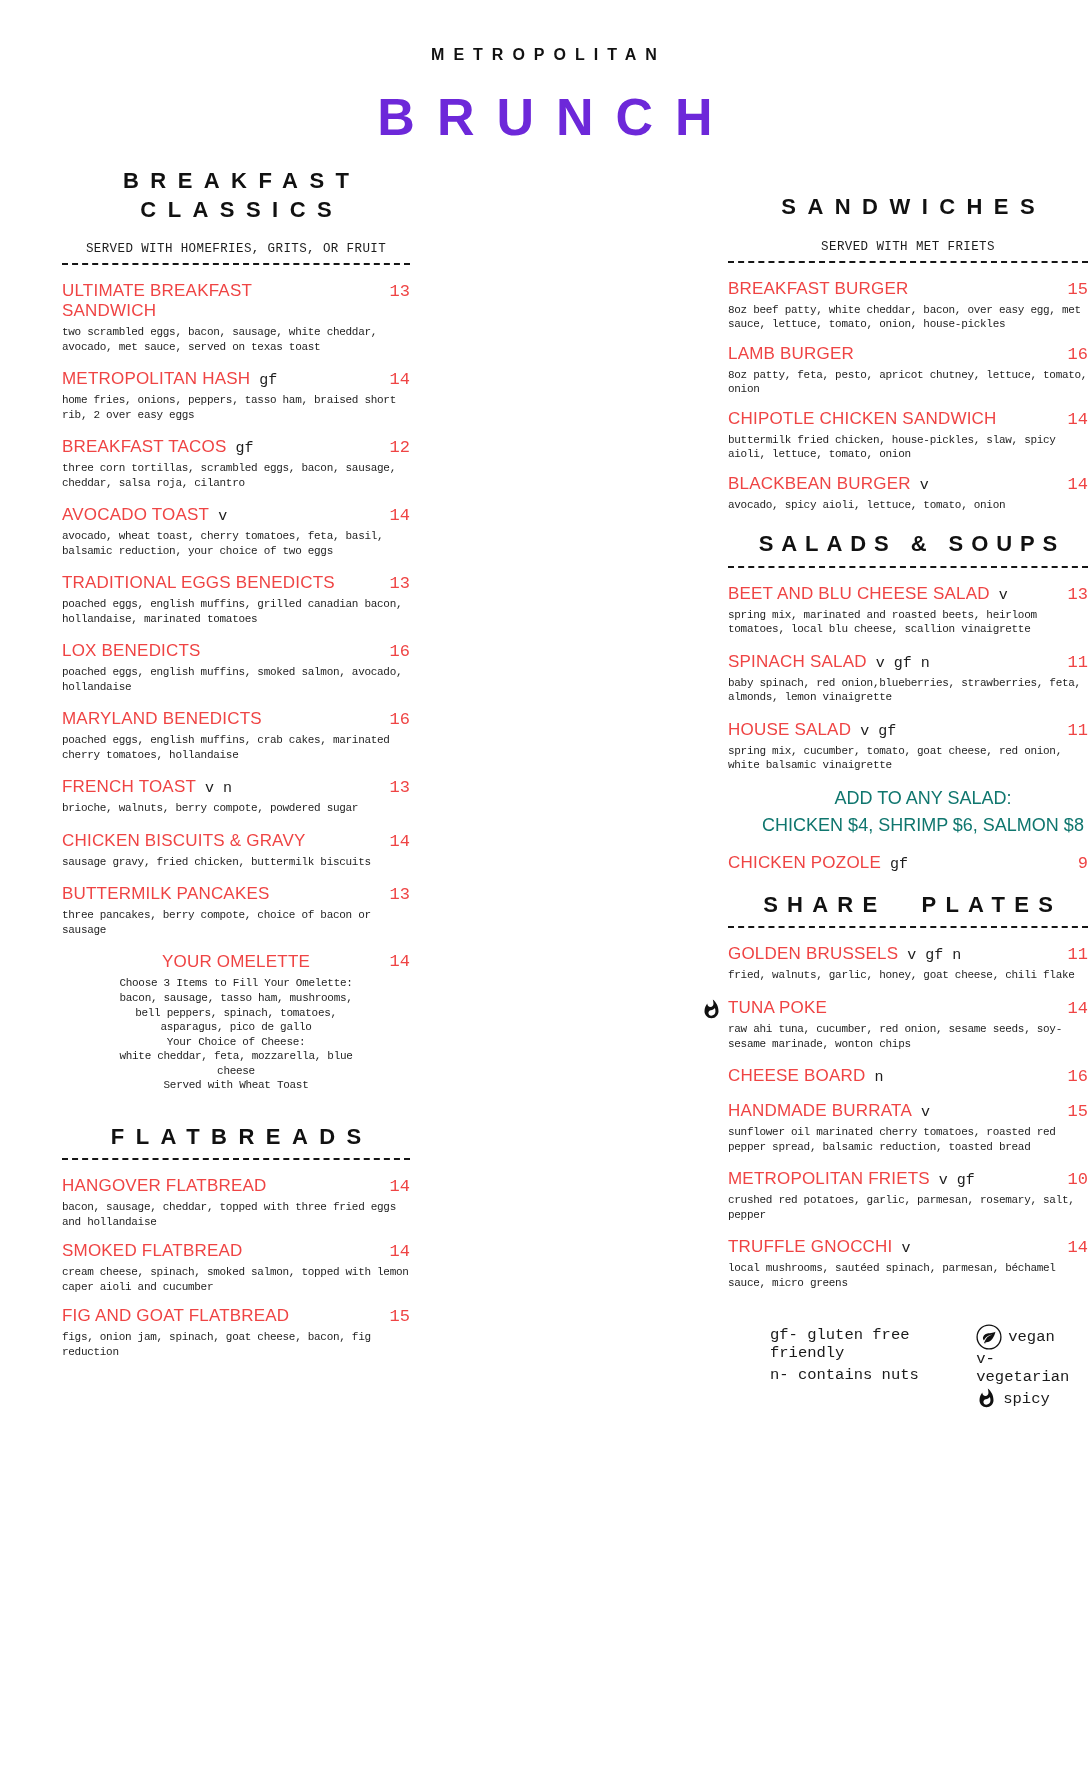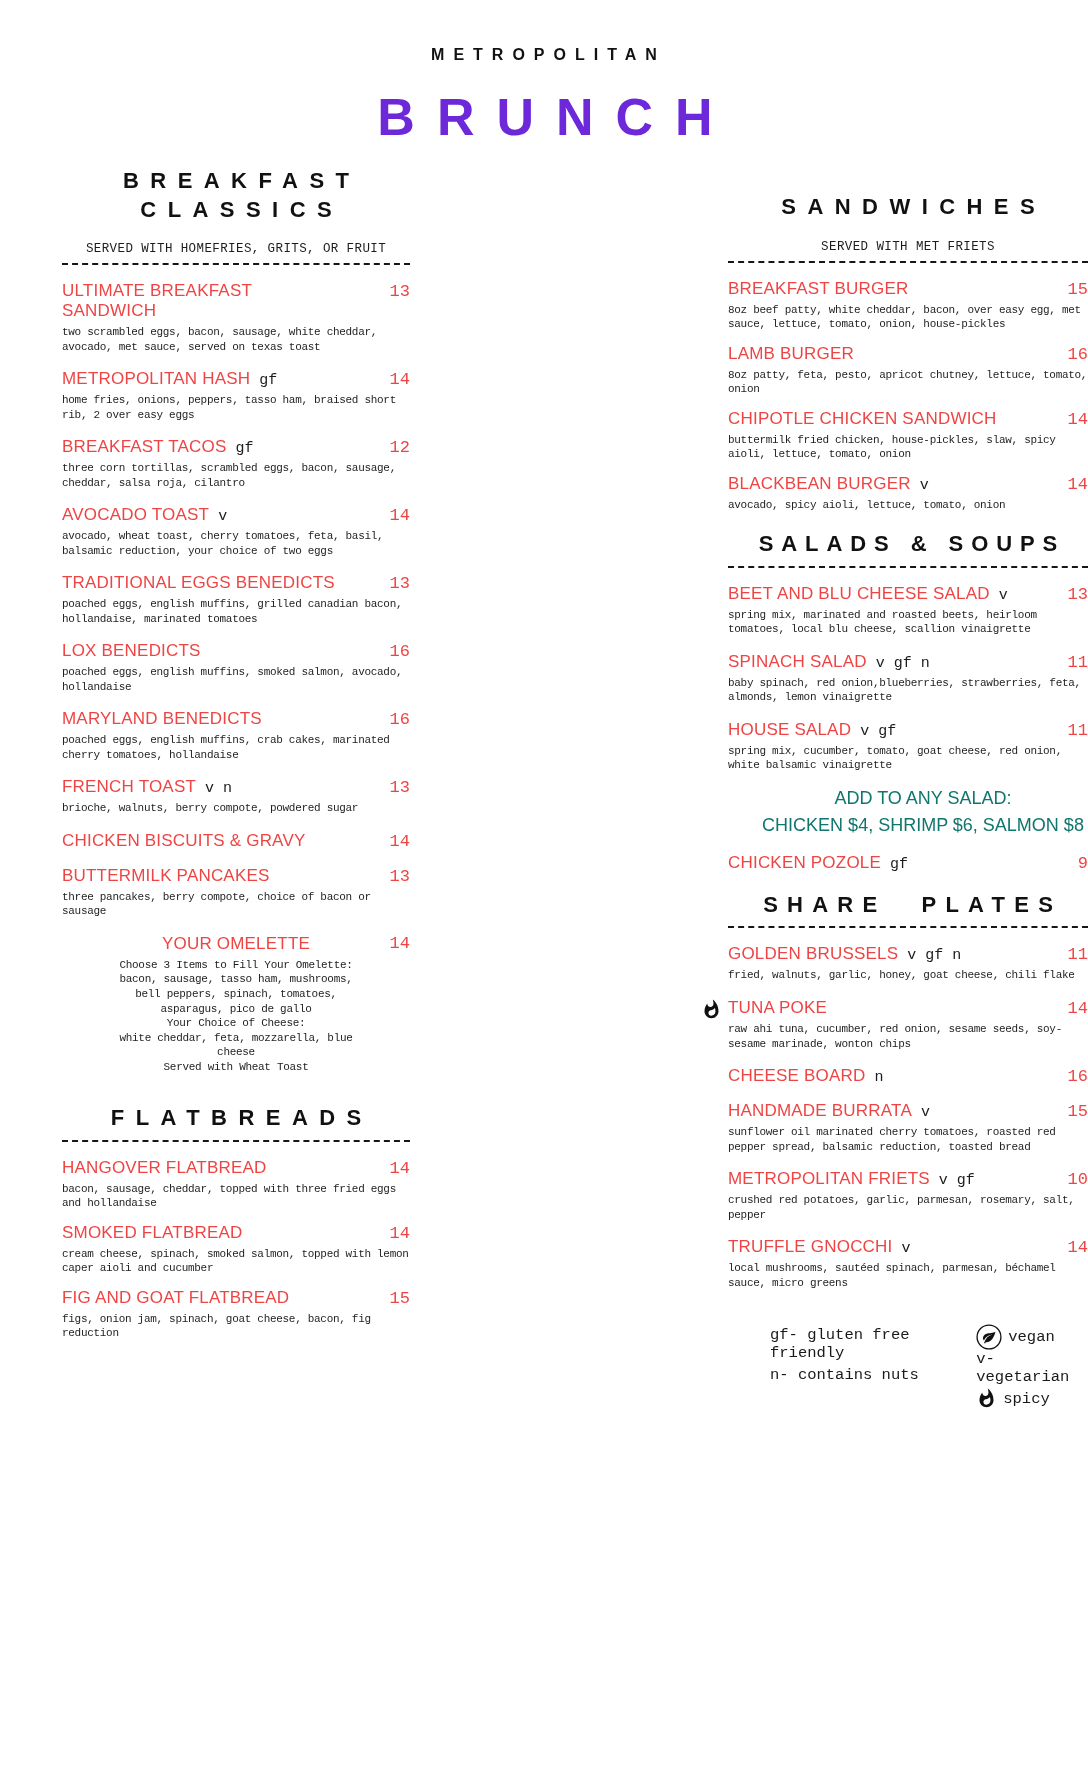--- a/index.html
+++ b/index.html
@@ -196,20 +196,21 @@
       </div>
 
       <div class="item">
         <div class="row">
           <div class="name-line">
             <span class="iname">CHICKEN BISCUITS &amp; GRAVY</span>
             <span class="tags"></span>
           </div>
           <span class="price">14</span>
         </div>
+        <div class="desc">sausage gravy, fried chicken, buttermilk biscuits</div>
       </div>
 
       <div class="item">
         <div class="row">
           <div class="name-line">
             <span class="iname">BUTTERMILK PANCAKES</span>
             <span class="tags"></span>
           </div>
           <span class="price">13</span>
         </div>

